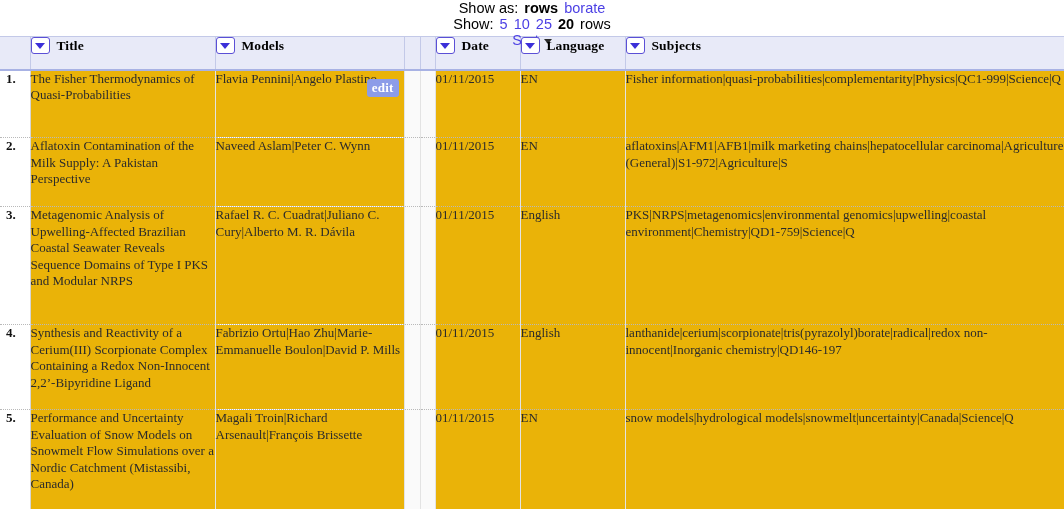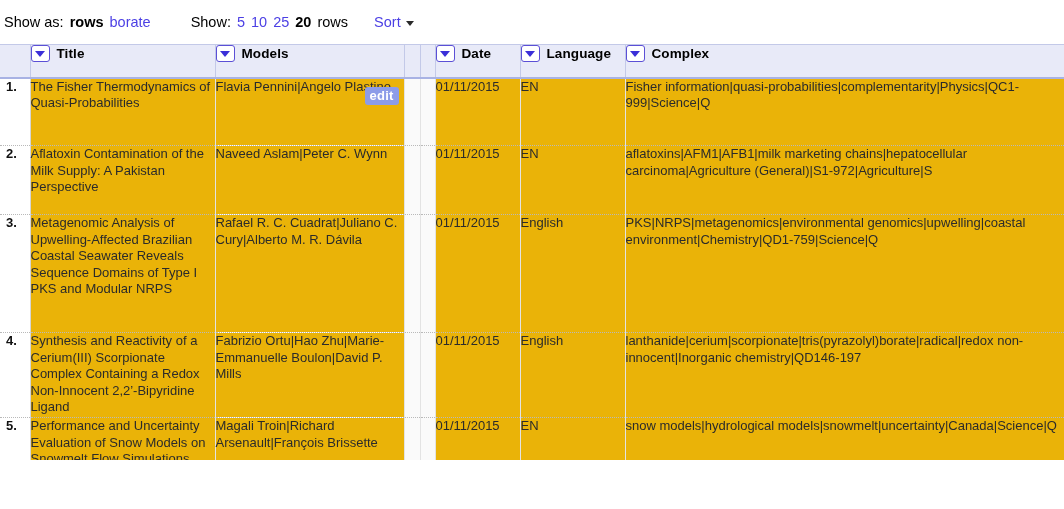--- a/index.html
+++ b/index.html
@@ -5,28 +5,29 @@
   * { box-sizing: border-box; }
   html, body {
     margin: 0; padding: 0;
     background: #ffffff;
     font-family: "Liberation Sans", sans-serif;
   }
   body { width: 1064px; height: 509px; overflow: hidden; }
 
   
   .toolbar {
-    height: 44px;
+    height: 36px;
     display: flex;
     align-items: center;
     padding: 0 4px 0 4px;
     font-size: 14.5px;
     color: #000;
     background: #fff;
     white-space: nowrap;
+    flex-direction: column;
   }
   .tb-group { display: flex; align-items: center; }
   .tb-label { color: #000; }
   .tb-strong { font-weight: bold; color: #000; }
   .tb-link {
     color: #4b3fe4;
     cursor: pointer;
   }
   .sp { display: inline-block; width: 6px; }
   .gap-lg { display: inline-block; width: 40px; }
@@ -134,21 +135,21 @@
     line-height: 13px;
     padding: 2px 5px 3px 5px;
     border-radius: 3px;
     position: absolute;
     right: 5px;
     top: 8px;
     cursor: pointer;
     letter-spacing: 0.2px;
   }
 
-  .table-clip { width: 1064px; height: 416px; overflow: hidden; }
+  .table-clip { width: 1064px; height: 473px; overflow: hidden; font-family: Liberation Serif, serif; }
 </style>
 </head>
 <body>
 
 <div class="toolbar">
 
   <div class="tb-group">
     <span class="tb-label">Show as:</span>
     <span class="sp"></span>
     <span class="tb-strong">rows</span>
@@ -235,21 +236,21 @@
           </span>
           <span class="hd-title">Language</span>
         </div>
       </th>
 
       <th class="last">
         <div class="hd-inner">
           <span class="dd-btn">
             <span class="dd-tri"></span>
           </span>
-          <span class="hd-title">Complex</span>
+          <span class="hd-title">Subjects</span>
         </div>
       </th>
     </tr>
   </thead>
 
   <tbody>
 
     <tr style="height:68px">
       <td class="numcell">1.</td>
       <td>The Fisher Thermodynamics of Quasi-Probabilities</td>

